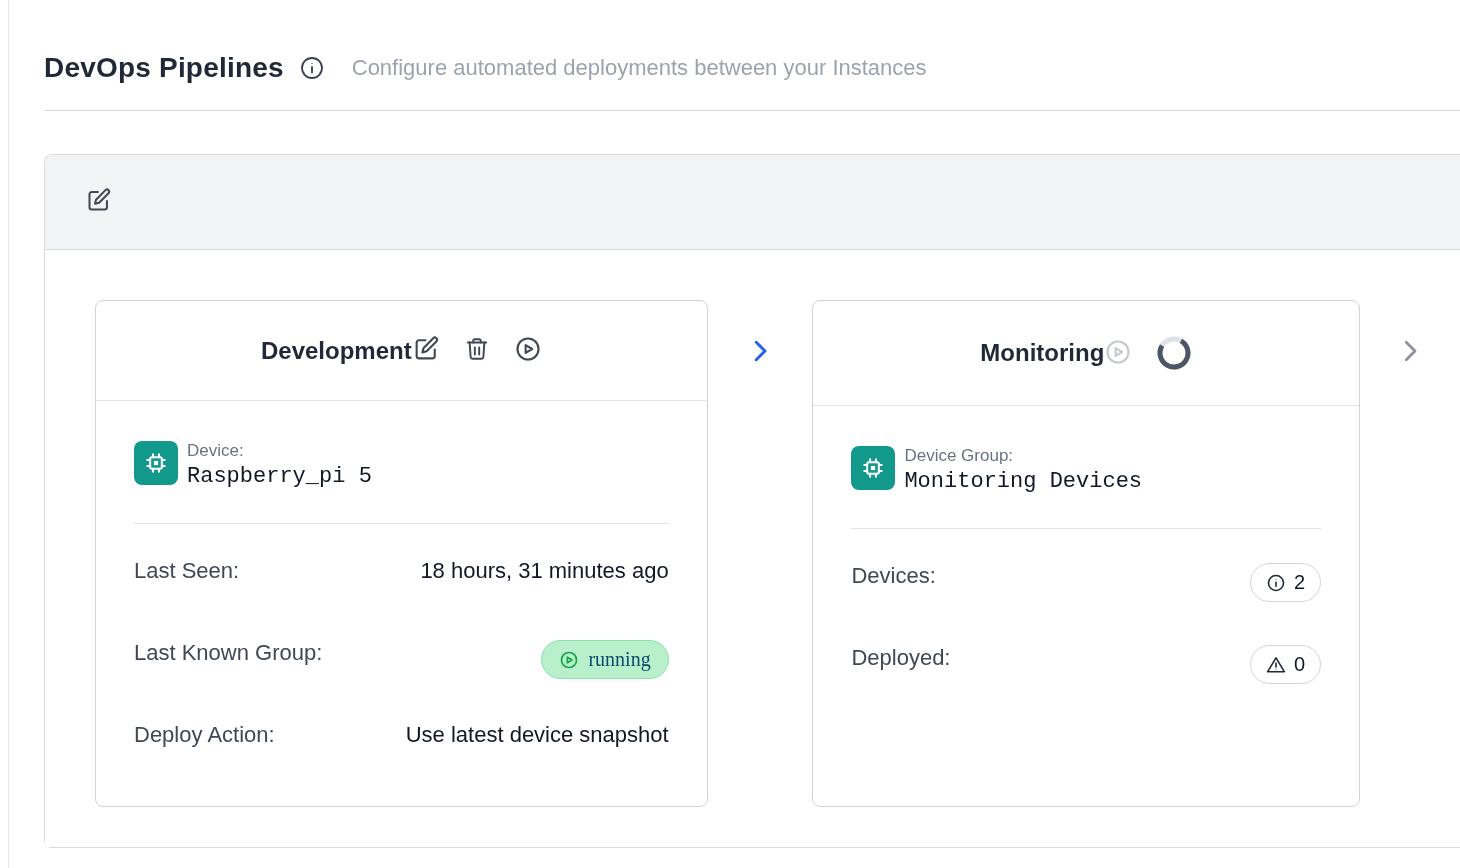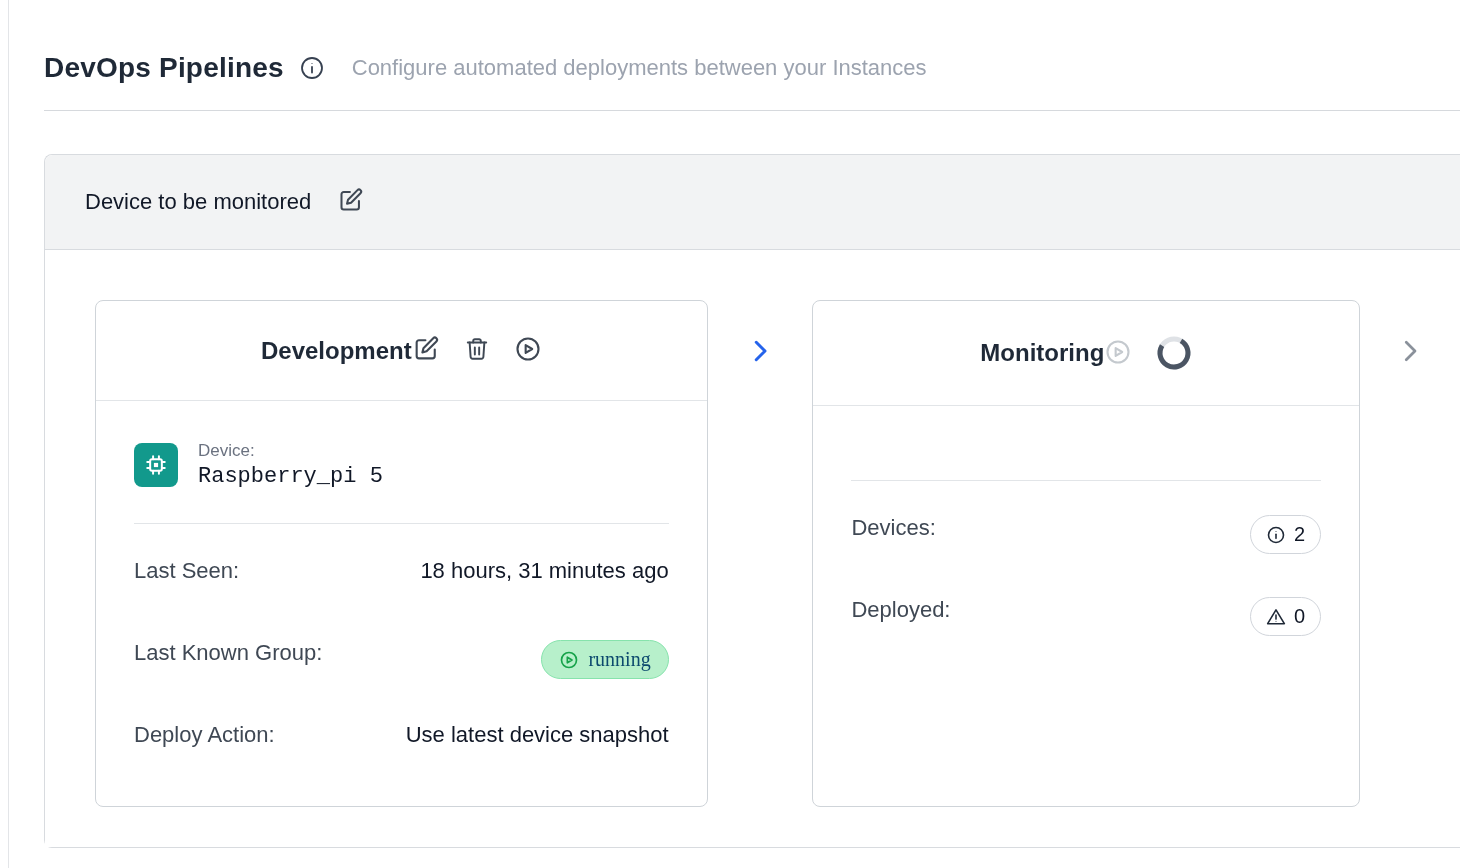--- a/index.html
+++ b/index.html
@@ -63,21 +63,21 @@
   .card-prod { width: 549px; }
   .card-header {
     display: flex; align-items: center; justify-content: center;
     padding: 34px 38px;
     border-bottom: 1px solid #e2e5e8;
   }
   .card-title { font-size: 24px; font-weight: 600; color: #1f2937; }
   .card-actions { display: flex; align-items: center; gap: 24px; }
   .card-body { padding: 40px 38px 44px 38px; flex: 1; }
 
-  .device-row { display: flex; align-items: center; gap: 20px; }
+  .device-row { display: flex; align-items: flex-start; gap: 9px; }
   .chip-badge {
     width: 44px; height: 44px; border-radius: 8px;
     background: #12998c;
     display: flex; align-items: center; justify-content: center;
     color: #ffffff; flex: none;
   }
   .device-text .small-label { font-size: 17px; color: #6b7280; margin-bottom: 3px; }
   .device-text .big-value { font-size: 22px; color: #111827; font-family: Liberation Mono, monospace; }
 
   .card-divider { height: 1px; background: #e2e5e8; margin: 34px 0; }
@@ -143,21 +143,20 @@
         <line x1="12" y1="11" x2="12" y2="16.5"></line>
         <circle cx="12" cy="7.5" r="0.6" fill="currentColor" stroke="none"></circle>
       </svg>
     </span>
     <span class="page-subtitle">Configure automated deployments between your Instances</span>
   </div>
   <div class="page-divider"></div>
 
   <div class="panel">
     <div class="panel-header">
-      <span class="panel-title">Device to be monitored</span>
       <button class="icon-btn" title="">
         <span>
           <svg width="27" height="27" viewBox="0 0 24 24" fill="none" stroke="currentColor" stroke-width="1.8" stroke-linecap="round" stroke-linejoin="round">
             <path d="M11.5 4.5H6a2 2 0 0 0-2 2V18a2 2 0 0 0 2 2h11.5a2 2 0 0 0 2-2v-5.5"></path>
             <path d="M18.2 2.8a1.9 1.9 0 0 1 2.7 2.7L12.5 14l-3.6.9.9-3.6 8.4-8.5z"></path>
           </svg>
         </span>
       </button>
     </div>
 
@@ -259,20 +258,33 @@
             </button>
             <span class="spinner">
               <svg width="36" height="36" viewBox="0 0 36 36" fill="none">
                 <circle cx="18" cy="18" r="14" stroke="#dfe2e6" stroke-width="5"></circle>
                 <circle cx="18" cy="18" r="14" stroke="#4b5563" stroke-width="5" stroke-dasharray="66 22" stroke-linecap="butt" transform="rotate(-60 18 18)"></circle>
               </svg>
             </span>
           </span>
         </div>
         <div class="card-body">
+          <div class="device-row">
+            <span class="chip-badge">
+              <svg width="28" height="28" viewBox="0 0 24 24" fill="none" stroke="currentColor" stroke-width="1.7" stroke-linecap="round">
+                <rect x="7" y="7" width="10" height="10" rx="1.5"></rect>
+                <rect x="10.2" y="10.2" width="3.6" height="3.6" fill="currentColor" stroke="none"></rect>
+                <path d="M9.5 7V4.5M14.5 7V4.5M9.5 19.5V17M14.5 19.5V17M7 9.5H4.5M7 14.5H4.5M19.5 9.5H17M19.5 14.5H17"></path>
+              </svg>
+            </span>
+            <span class="device-text">
+              <div class="small-label">Device Group:</div>
+              <div class="big-value">Monitoring Devices</div>
+            </span>
+          </div>
 
           <div class="card-divider"></div>
 
           <div class="info-row">
             <span class="info-label">Devices:</span>
             <span class="pill-count">
               <span class="pill-icon">
                 <svg width="20" height="20" viewBox="0 0 24 24" fill="none" stroke="currentColor" stroke-width="1.9" stroke-linecap="round">
                   <circle cx="12" cy="12" r="9"></circle>
                   <line x1="12" y1="11" x2="12" y2="16"></line>

